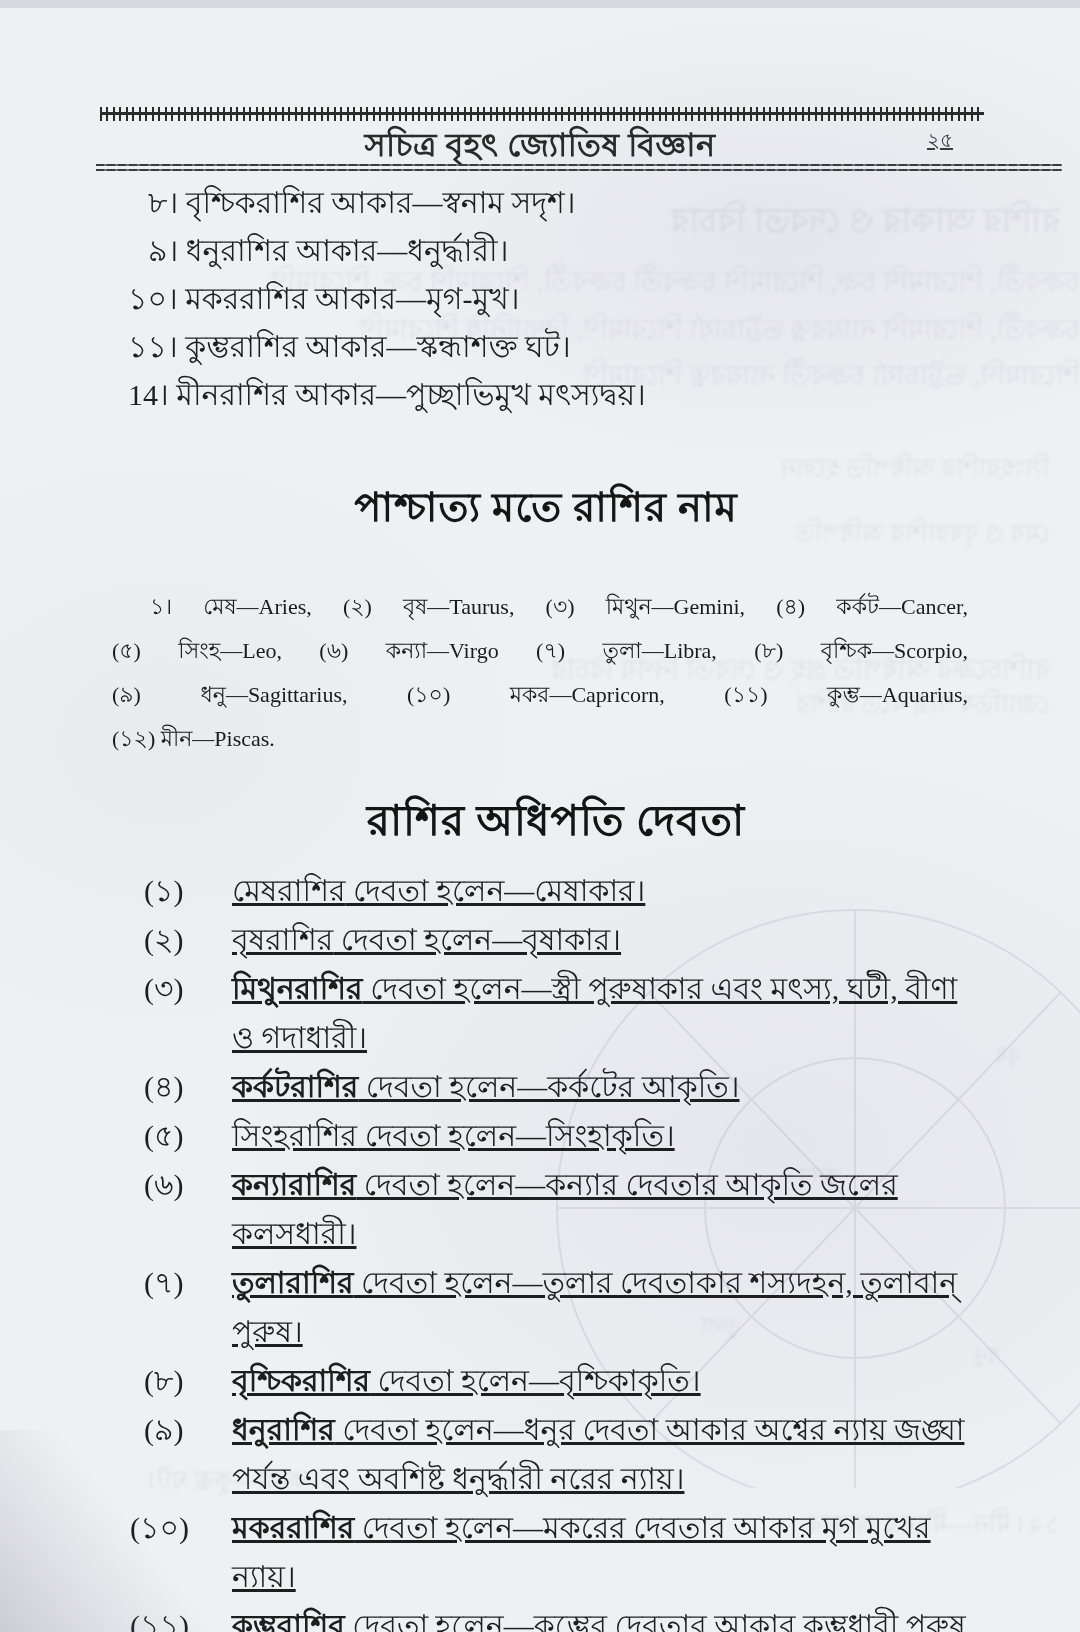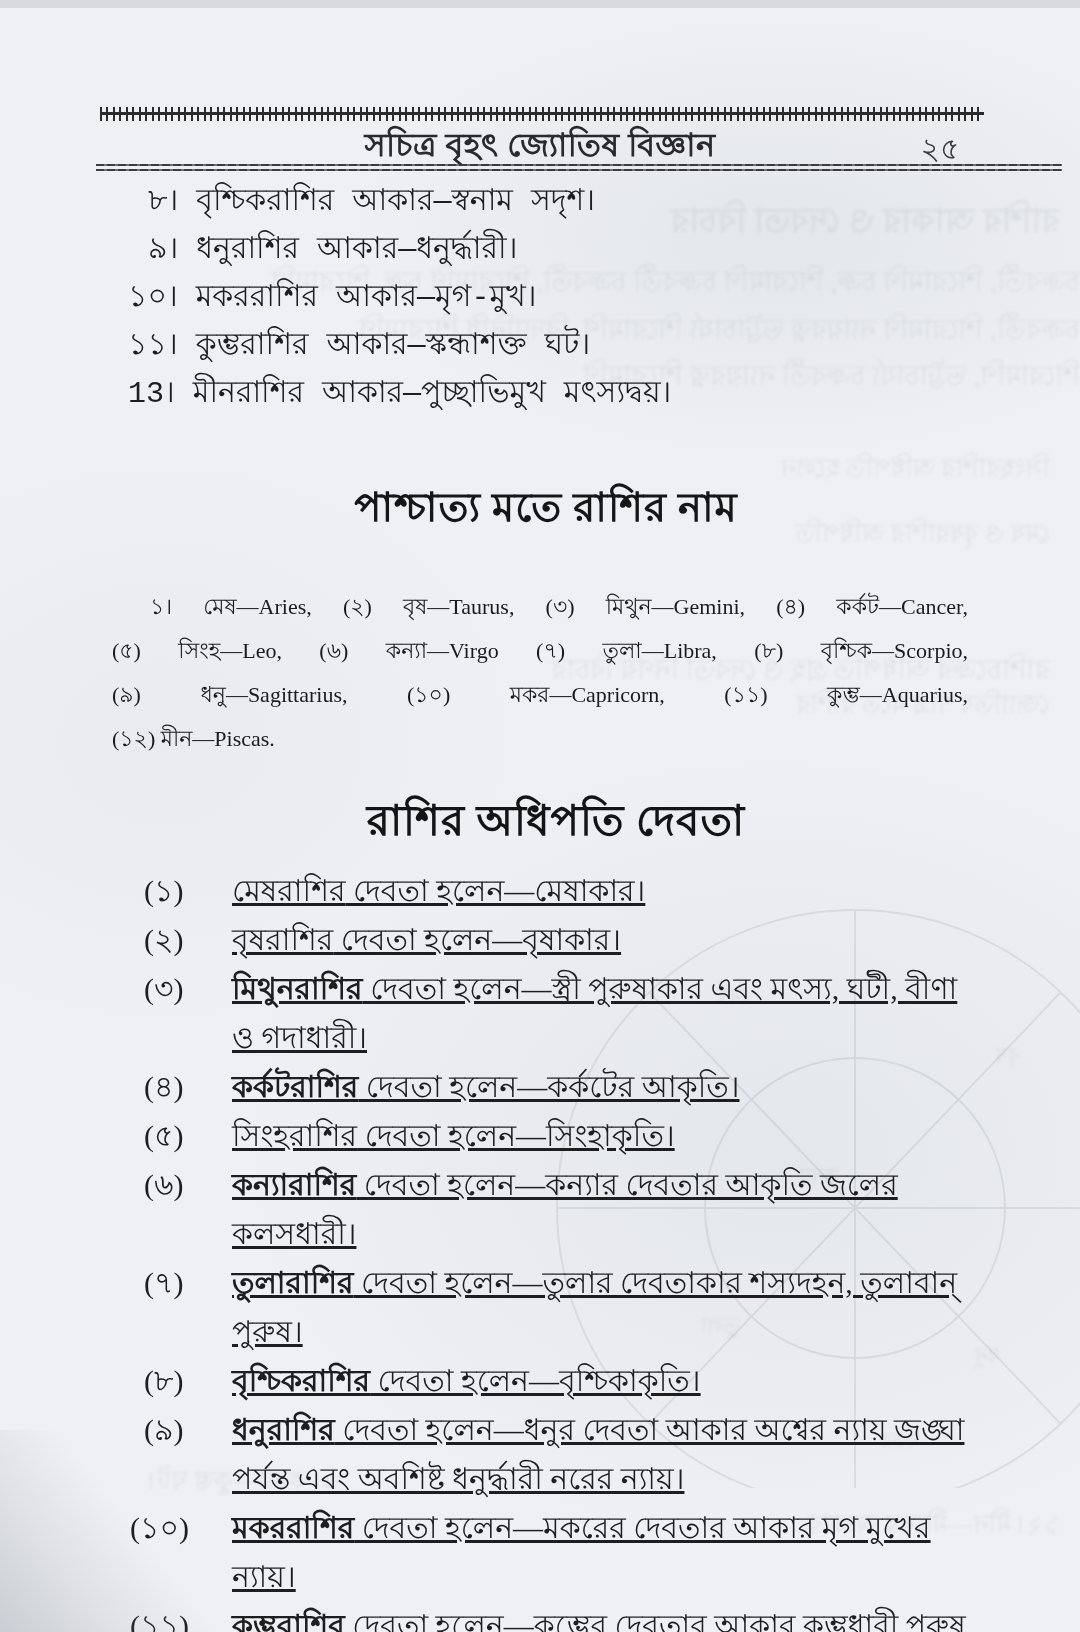--- a/index.html
+++ b/index.html
@@ -18,31 +18,31 @@
     position:absolute;left:100px;top:99px;width:884px;height:14px;
     background:repeating-linear-gradient(90deg,#2b2b2b 0 2px,transparent 2px 6.5px);
   }
   .comb::after{content:"";position:absolute;left:0;right:0;top:5px;height:3px;background:#2b2b2b;}
   .header-title{
     position:absolute;left:0;top:112px;width:100%;text-align:center;
     font-size:32px;font-weight:700;color:#2a2a2d;letter-spacing:.5px;
   }
   .page-num{
     position:absolute;left:898px;top:117px;width:84px;text-align:center;
-    font-size:30px;color:#3a3a3f;
+    font-size:20px;color:#3a3a3f;text-decoration:underline;
   }
   .wavy{position:absolute;left:96px;top:156px;width:966px;height:8px;}
   .wavy::before,.wavy::after{
     content:"";position:absolute;left:0;right:0;height:2px;
     background:repeating-linear-gradient(90deg,#3c3c3f 0 8px,#6f7074 8px 11px);
   }
   .wavy::before{top:0;} .wavy::after{top:5px;}
   
   .list1{position:absolute;left:128px;top:178px;width:820px;font-size:30px;}
-  .list1 .row{line-height:33px;margin-bottom:15px;font-family:Liberation Mono, monospace;}
+  .list1 .row{line-height:33px;margin-bottom:15px;}
   .list1 .row.ind{padding-left:20px;}
   .h1{
     position:absolute;left:6px;top:468px;width:100%;text-align:center;
     font-size:40px;font-weight:700;color:#161618;letter-spacing:1px;
   }
   .para{position:absolute;left:112px;top:577px;width:856px;font-size:22px;color:#1b1b1e;}
   .para .pline{height:44px;line-height:44px;white-space:nowrap;}
   .para .just{text-align:justify;text-align-last:justify;word-spacing:6px;}
   .para .first{padding-left:38px;}
   .h2{
@@ -104,21 +104,21 @@
   <div class="comb"></div>
   <div class="header-title">সচিত্র বৃহৎ জ্যোতিষ বিজ্ঞান</div>
   <div class="page-num">২৫</div>
   <div class="wavy"></div>
 
   <div class="list1">
     <div class="row ind">৮। বৃশ্চিকরাশির আকার—স্বনাম সদৃশ।</div>
     <div class="row ind">৯। ধনুরাশির আকার—ধনুর্দ্ধারী।</div>
     <div class="row">১০। মকররাশির আকার—মৃগ-মুখ।</div>
     <div class="row">১১। কুম্ভরাশির আকার—স্কন্ধাশক্ত ঘট।</div>
-    <div class="row">13। মীনরাশির আকার—পুচ্ছাভিমুখ মৎস্যদ্বয়।</div>
+    <div class="row">14। মীনরাশির আকার—পুচ্ছাভিমুখ মৎস্যদ্বয়।</div>
   </div>
 
   <div class="h1">পাশ্চাত্য মতে রাশির নাম</div>
   <div class="para">
     <div class="pline just first">১। মেষ—Aries, (২) বৃষ—Taurus, (৩) মিথুন—Gemini, (৪) কর্কট—Cancer,</div>
     <div class="pline just">(৫) সিংহ—Leo, (৬) কন্যা—Virgo (৭) তুলা—Libra, (৮) বৃশ্চিক—Scorpio,</div>
     <div class="pline just">(৯) ধনু—Sagittarius, (১০) মকর—Capricorn, (১১) কুম্ভ—Aquarius,</div>
     <div class="pline">(১২) মীন—Piscas.</div>
   </div>
 

